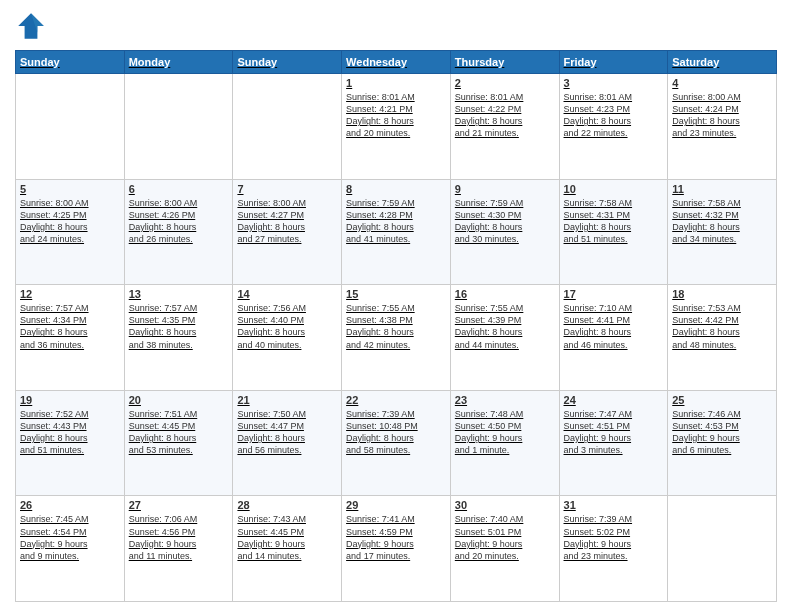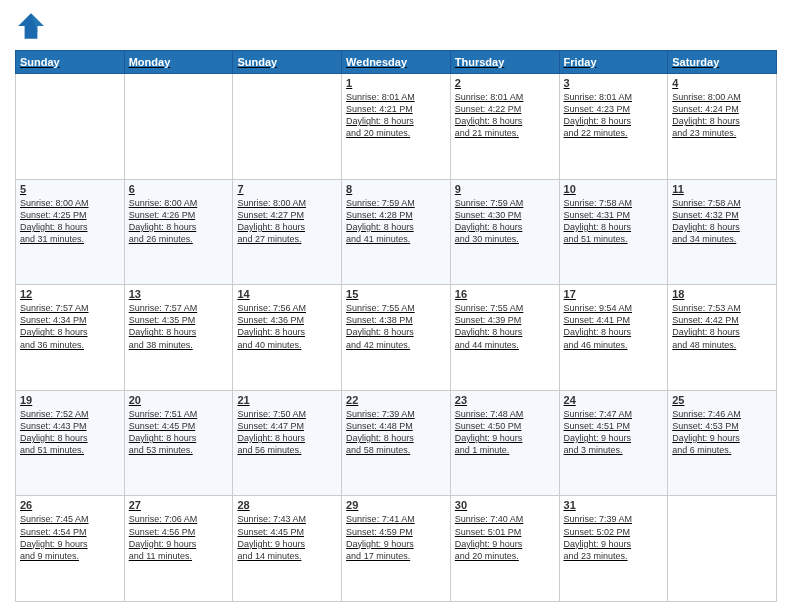--- a/index.html
+++ b/index.html
@@ -170,21 +170,21 @@
             <div class="cell-text">Daylight: 8 hours</div>
             <div class="cell-text">and 23 minutes.</div>
           </td>
         </tr>
         <tr>
           <td>
             <span class="day-number">5</span>
             <div class="cell-text">Sunrise: 8:00 AM</div>
             <div class="cell-text">Sunset: 4:25 PM</div>
             <div class="cell-text">Daylight: 8 hours</div>
-            <div class="cell-text">and 31 minutes.</div>
+            <div class="cell-text">and 24 minutes.</div>
           </td>
           <td>
             <span class="day-number">6</span>
             <div class="cell-text">Sunrise: 8:00 AM</div>
             <div class="cell-text">Sunset: 4:26 PM</div>
             <div class="cell-text">Daylight: 8 hours</div>
             <div class="cell-text">and 26 minutes.</div>
           </td>
           <td>
             <span class="day-number">7</span>
@@ -233,41 +233,41 @@
           <td>
             <span class="day-number">13</span>
             <div class="cell-text">Sunrise: 7:57 AM</div>
             <div class="cell-text">Sunset: 4:35 PM</div>
             <div class="cell-text">Daylight: 8 hours</div>
             <div class="cell-text">and 38 minutes.</div>
           </td>
           <td>
             <span class="day-number">14</span>
             <div class="cell-text">Sunrise: 7:56 AM</div>
-            <div class="cell-text">Sunset: 4:36 PM</div>
+            <div class="cell-text">Sunset: 4:40 PM</div>
             <div class="cell-text">Daylight: 8 hours</div>
             <div class="cell-text">and 40 minutes.</div>
           </td>
           <td>
             <span class="day-number">15</span>
             <div class="cell-text">Sunrise: 7:55 AM</div>
             <div class="cell-text">Sunset: 4:38 PM</div>
             <div class="cell-text">Daylight: 8 hours</div>
             <div class="cell-text">and 42 minutes.</div>
           </td>
           <td>
             <span class="day-number">16</span>
             <div class="cell-text">Sunrise: 7:55 AM</div>
             <div class="cell-text">Sunset: 4:39 PM</div>
             <div class="cell-text">Daylight: 8 hours</div>
             <div class="cell-text">and 44 minutes.</div>
           </td>
           <td>
             <span class="day-number">17</span>
-            <div class="cell-text">Sunrise: 9:54 AM</div>
+            <div class="cell-text">Sunrise: 7:10 AM</div>
             <div class="cell-text">Sunset: 4:41 PM</div>
             <div class="cell-text">Daylight: 8 hours</div>
             <div class="cell-text">and 46 minutes.</div>
           </td>
           <td>
             <span class="day-number">18</span>
             <div class="cell-text">Sunrise: 7:53 AM</div>
             <div class="cell-text">Sunset: 4:42 PM</div>
             <div class="cell-text">Daylight: 8 hours</div>
             <div class="cell-text">and 48 minutes.</div>
@@ -291,21 +291,21 @@
           <td>
             <span class="day-number">21</span>
             <div class="cell-text">Sunrise: 7:50 AM</div>
             <div class="cell-text">Sunset: 4:47 PM</div>
             <div class="cell-text">Daylight: 8 hours</div>
             <div class="cell-text">and 56 minutes.</div>
           </td>
           <td>
             <span class="day-number">22</span>
             <div class="cell-text">Sunrise: 7:39 AM</div>
-            <div class="cell-text">Sunset: 4:48 PM</div>
+            <div class="cell-text">Sunset: 10:48 PM</div>
             <div class="cell-text">Daylight: 8 hours</div>
             <div class="cell-text">and 58 minutes.</div>
           </td>
           <td>
             <span class="day-number">23</span>
             <div class="cell-text">Sunrise: 7:48 AM</div>
             <div class="cell-text">Sunset: 4:50 PM</div>
             <div class="cell-text">Daylight: 9 hours</div>
             <div class="cell-text">and 1 minute.</div>
           </td>

